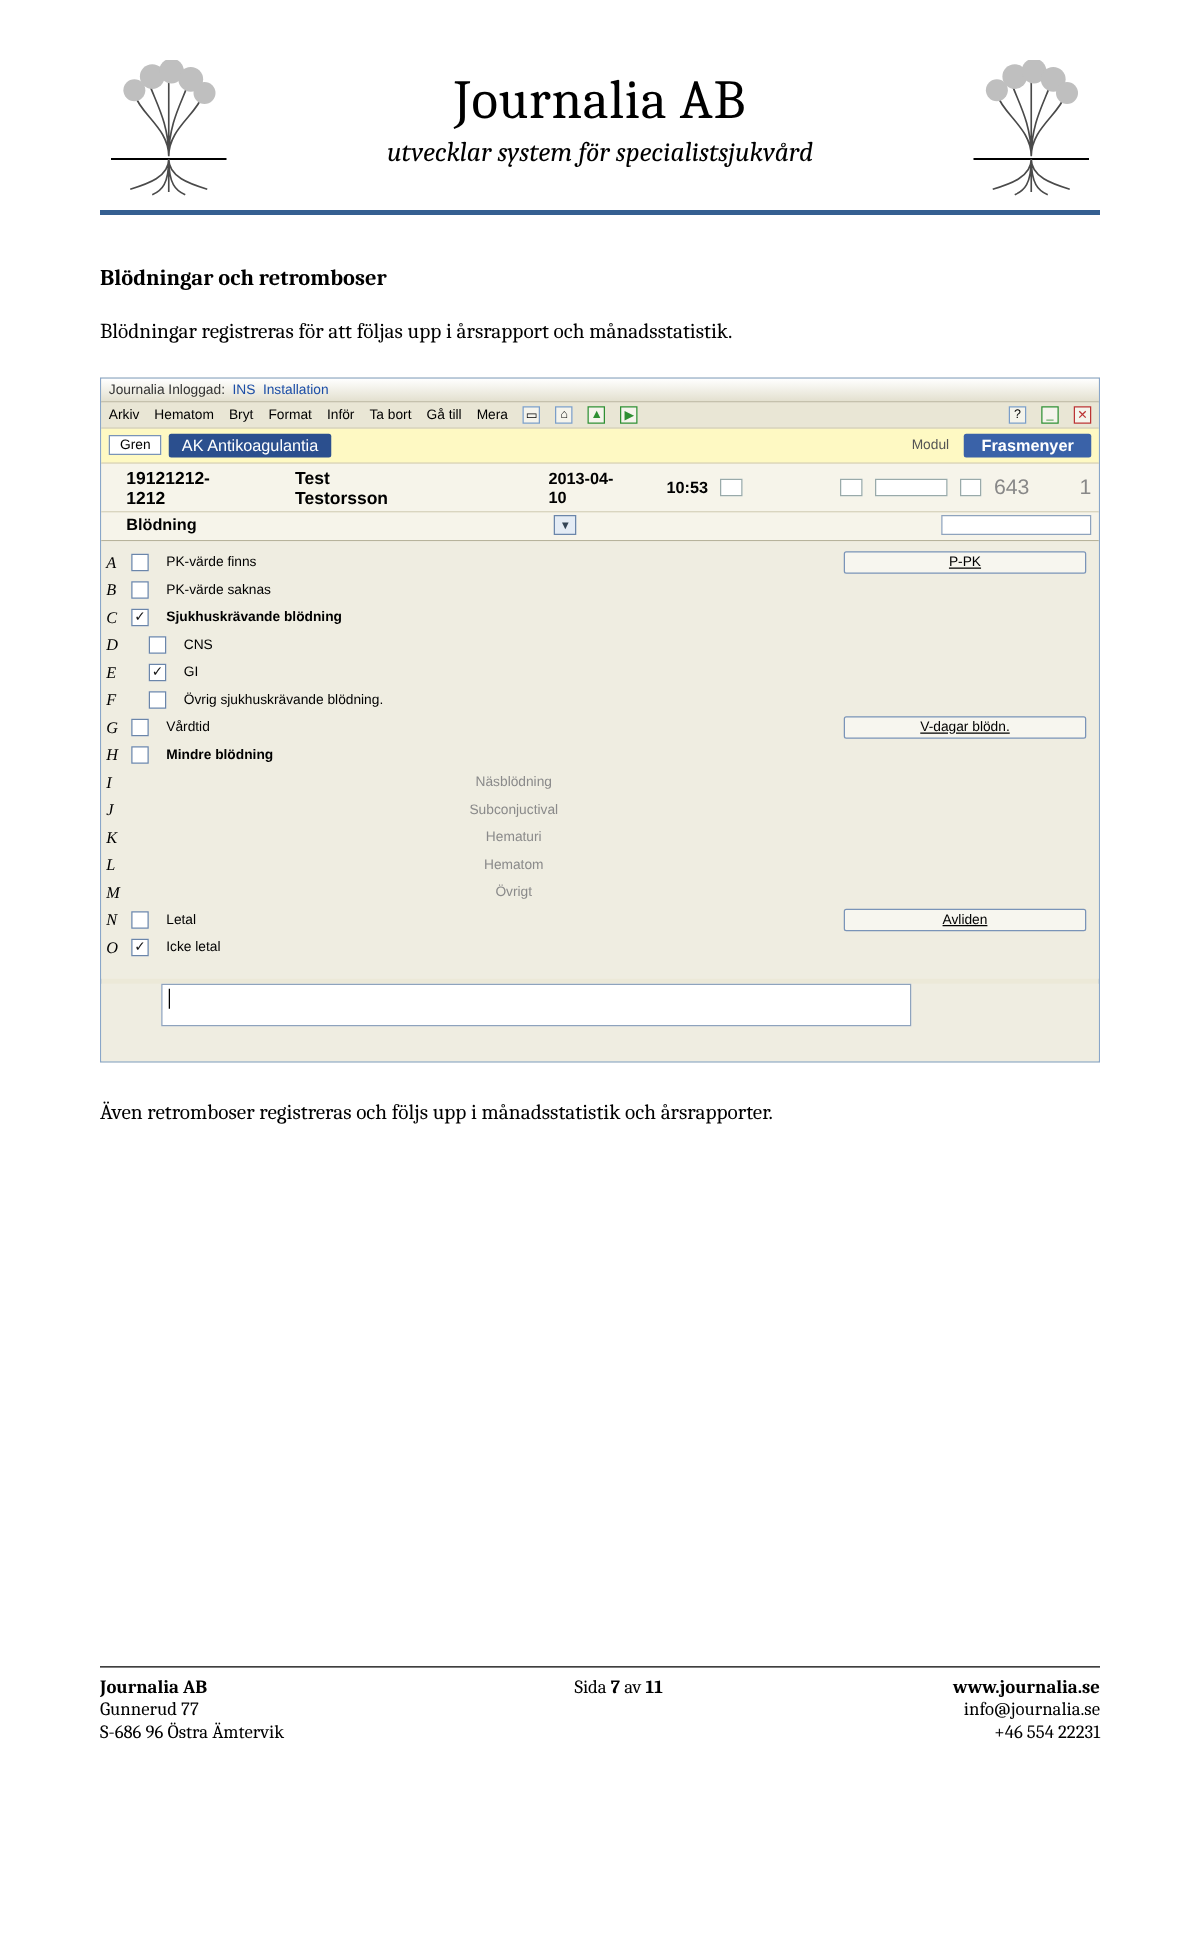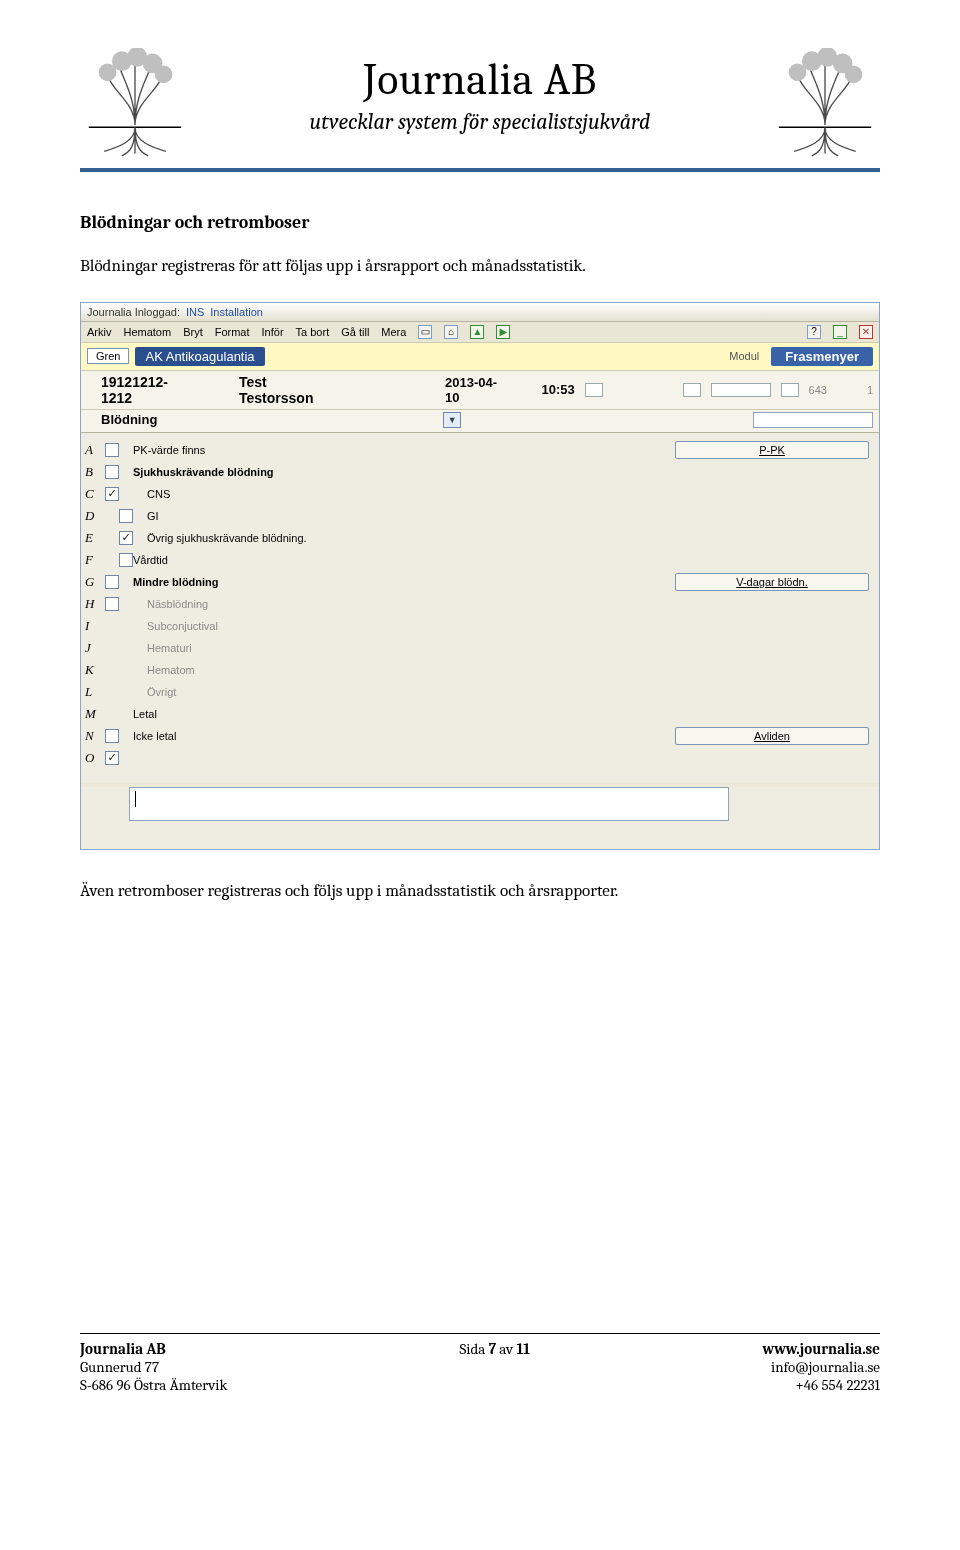--- a/index.html
+++ b/index.html
@@ -109,21 +109,21 @@
 
   .shot .row2 {
     display: flex; align-items: center; gap: 10px; padding: 3px 6px 3px 20px;
     background: #f6f4ea; border-bottom: 1px solid #cfcab2;
   }
   .patient-id { font-weight: bold; font-size: 14px; }
   .patient-name { font-weight: bold; font-size: 14px; }
   .patient-date, .patient-time { font-weight: bold; font-size: 13px; }
   .smallbox { width: 18px; height: 14px; background: #fff; border: 1px solid #9aa; }
   .smallfield { width: 60px; height: 14px; background: #fff; border: 1px solid #9aa; }
-  .row2 .nums { margin-left: auto; color: #888; font-size: 11px; display:flex; gap: 40px; }
+  .row2 .nums { margin-left: auto; color: #888; font-size: 17px; display:flex; gap: 40px; }
 
   .shot .row3 {
     display: flex; align-items: center; gap: 6px; padding: 2px 6px 4px 20px;
     background: #f6f4ea; border-bottom: 1px solid #b7b39c;
   }
   .row3 .cat { font-weight: bold; font-size: 13px; }
   .row3 .dd { width: 18px; height: 16px; border: 1px solid #6b86aa; background: #e4ecf5;
     display:flex; align-items:center; justify-content:center; font-size:9px; color:#345; margin-left: 280px;}
   .row3 .select { margin-left: auto; width: 120px; height: 16px; background: #fff; border: 1px solid #8ea3bd; }
 
@@ -156,21 +156,21 @@
   }
   .cb.sub { margin-left: 14px; }
   .labels {
     flex: 1;
     display: flex; flex-direction: column; gap: 4px;
     padding-top: 2px;
     font-size: 11px;
   }
   .labels div { height: 18px; line-height: 18px; }
   .labels .sub { padding-left: 14px; }
-  .labels .subgray { padding-left: 14px; color: #8a8a8a; }
+  .labels .subgray { padding-left: 14px; color: #8a8a8a; text-align: center; }
   .labels .bold { font-weight: bold; }
   .rightcol {
     width: 200px;
     padding: 2px 6px 0 0;
     display: flex; flex-direction: column; gap: 4px;
   }
   .slot { height: 18px; }
   .rbtn {
     height: 18px; border: 1px solid #7a94b8; background: #f7f6ef;
     font-size: 11px; text-align: center; line-height: 16px;
@@ -351,20 +351,21 @@
           <div class="cbwrap"></div>
           <div class="cbwrap">
             <span class="cb"></span>
           </div>
           <div class="cbwrap">
             <span class="cb">✓</span>
           </div>
         </div>
       <div class="labels" id="labels-col">
           <div class="">PK-värde finns</div>
+          <div class="">PK-värde saknas</div>
           <div class="bold">Sjukhuskrävande blödning</div>
           <div class="sub">CNS</div>
           <div class="sub">GI</div>
           <div class="sub">Övrig sjukhuskrävande blödning.</div>
           <div class="">Vårdtid</div>
           <div class="bold">Mindre blödning</div>
           <div class="subgray">Näsblödning</div>
           <div class="subgray">Subconjuctival</div>
           <div class="subgray">Hematuri</div>
           <div class="subgray">Hematom</div>

